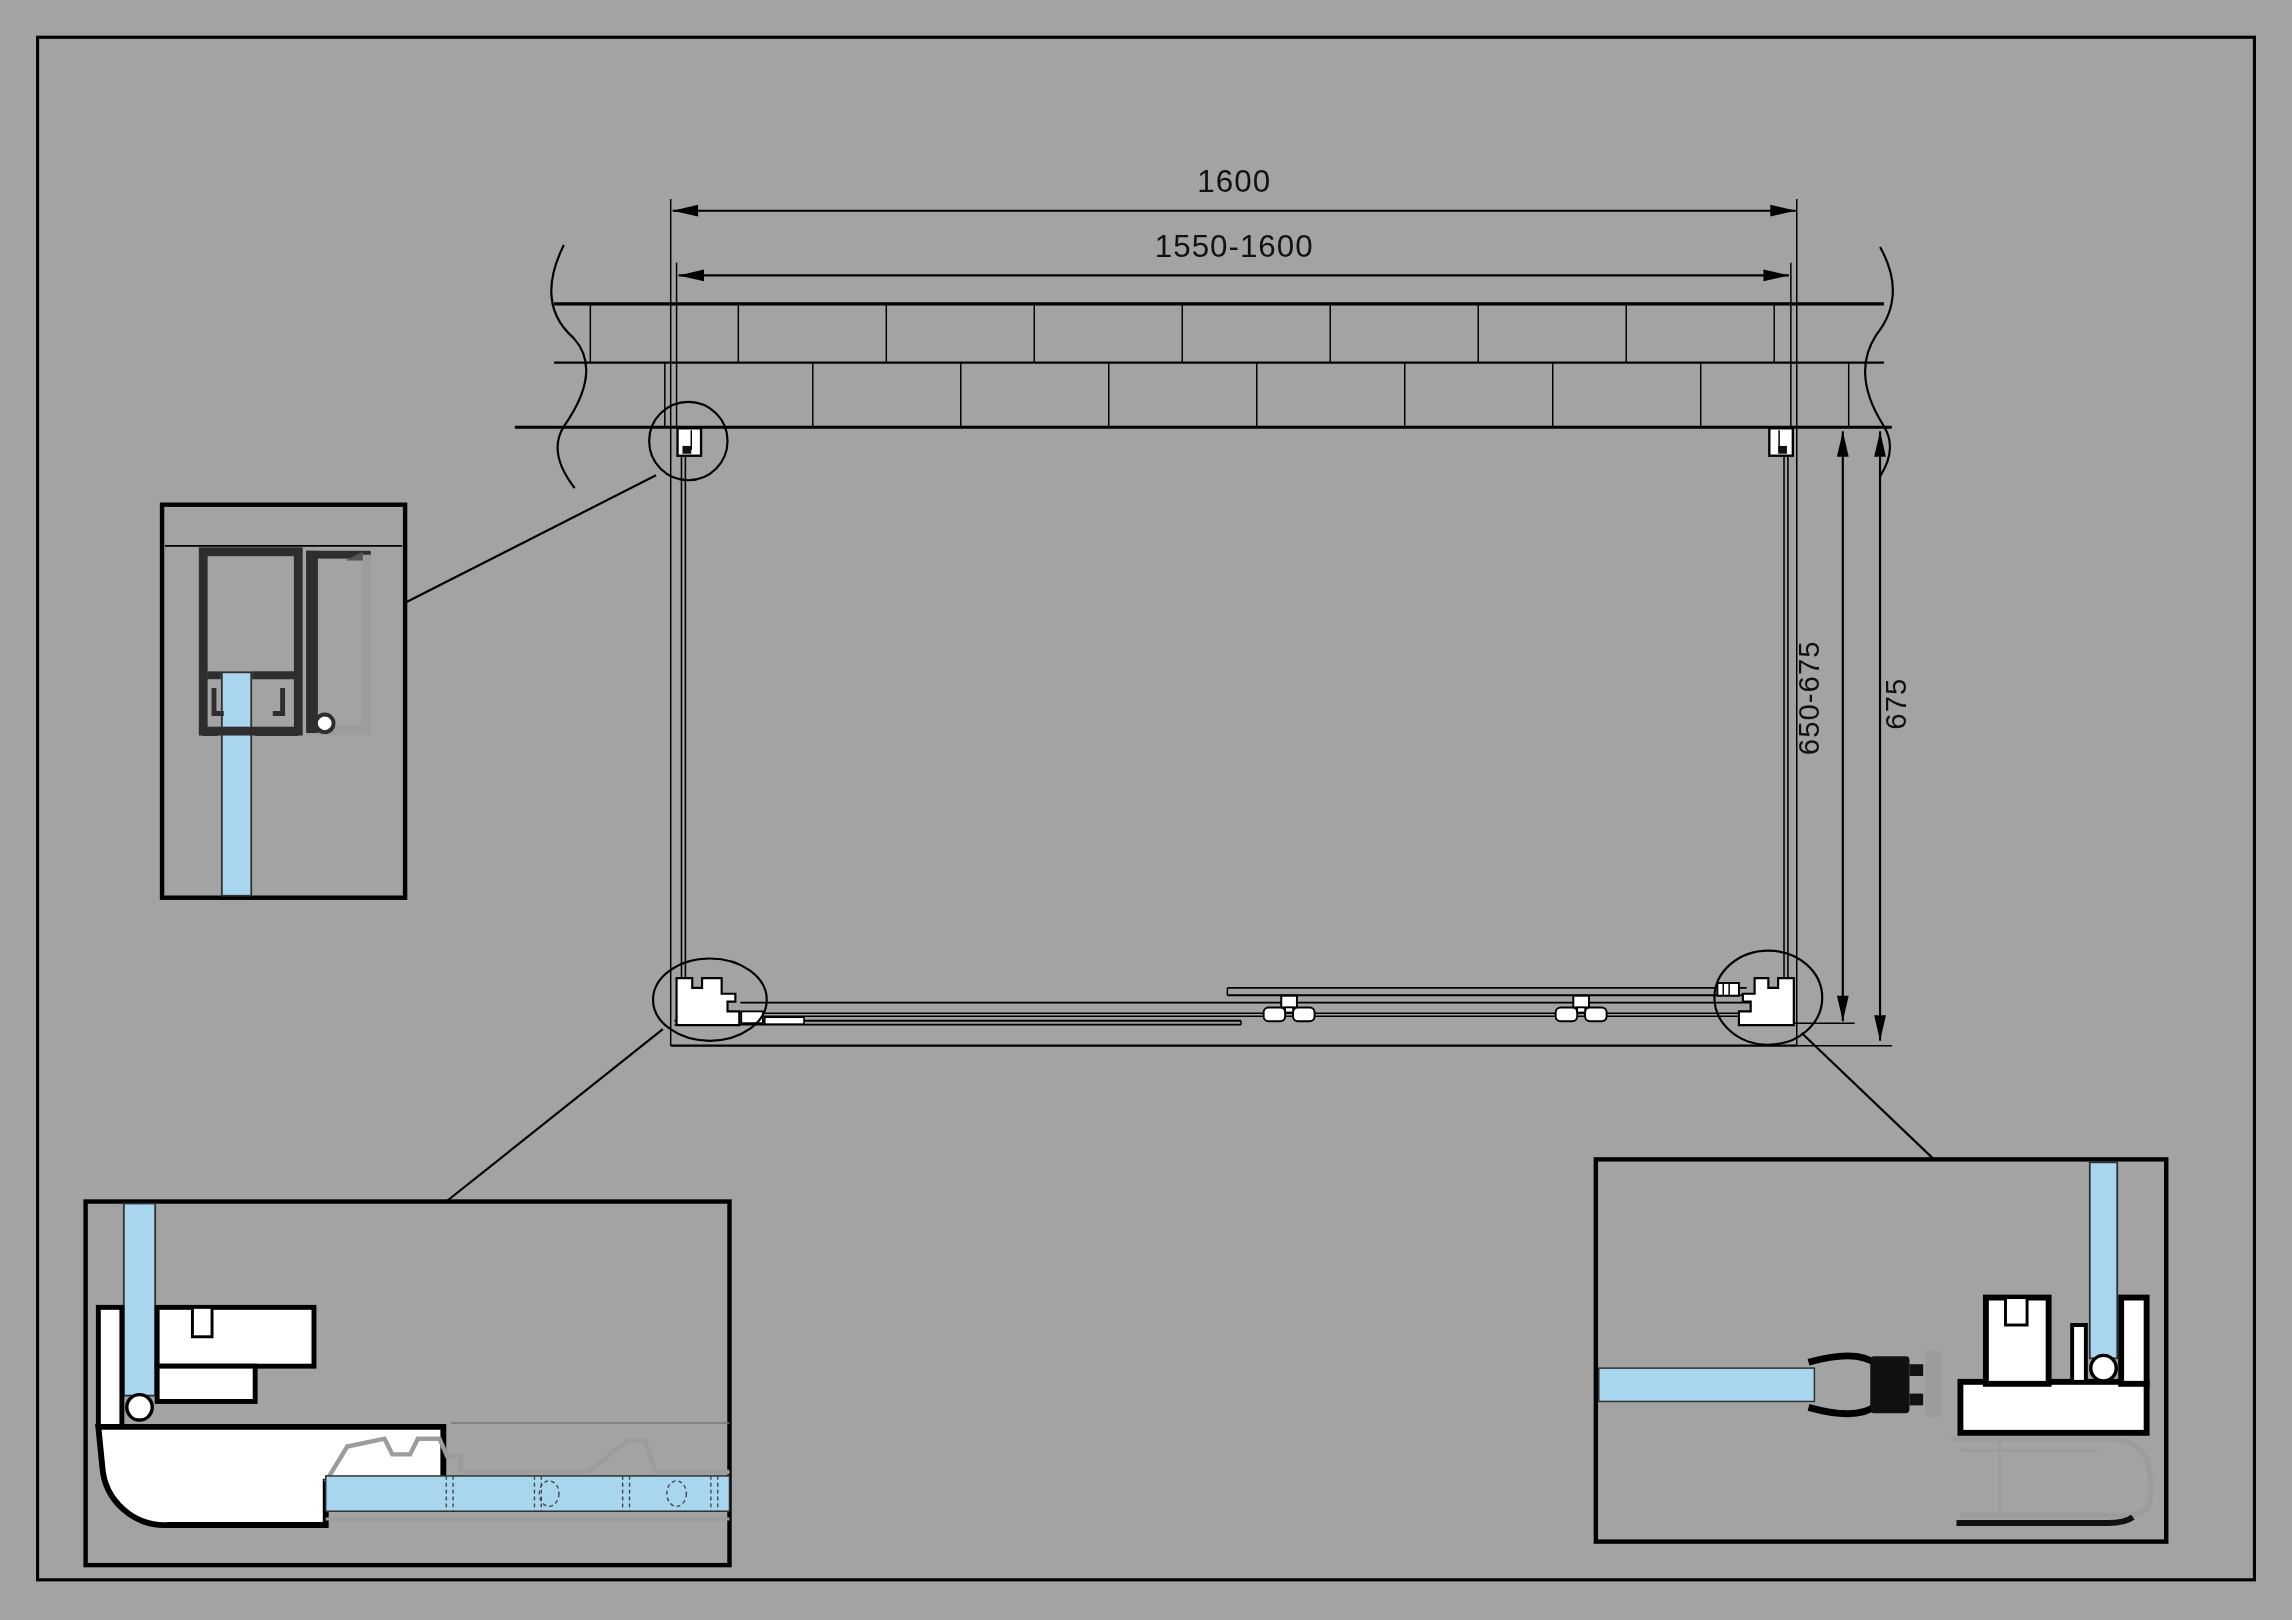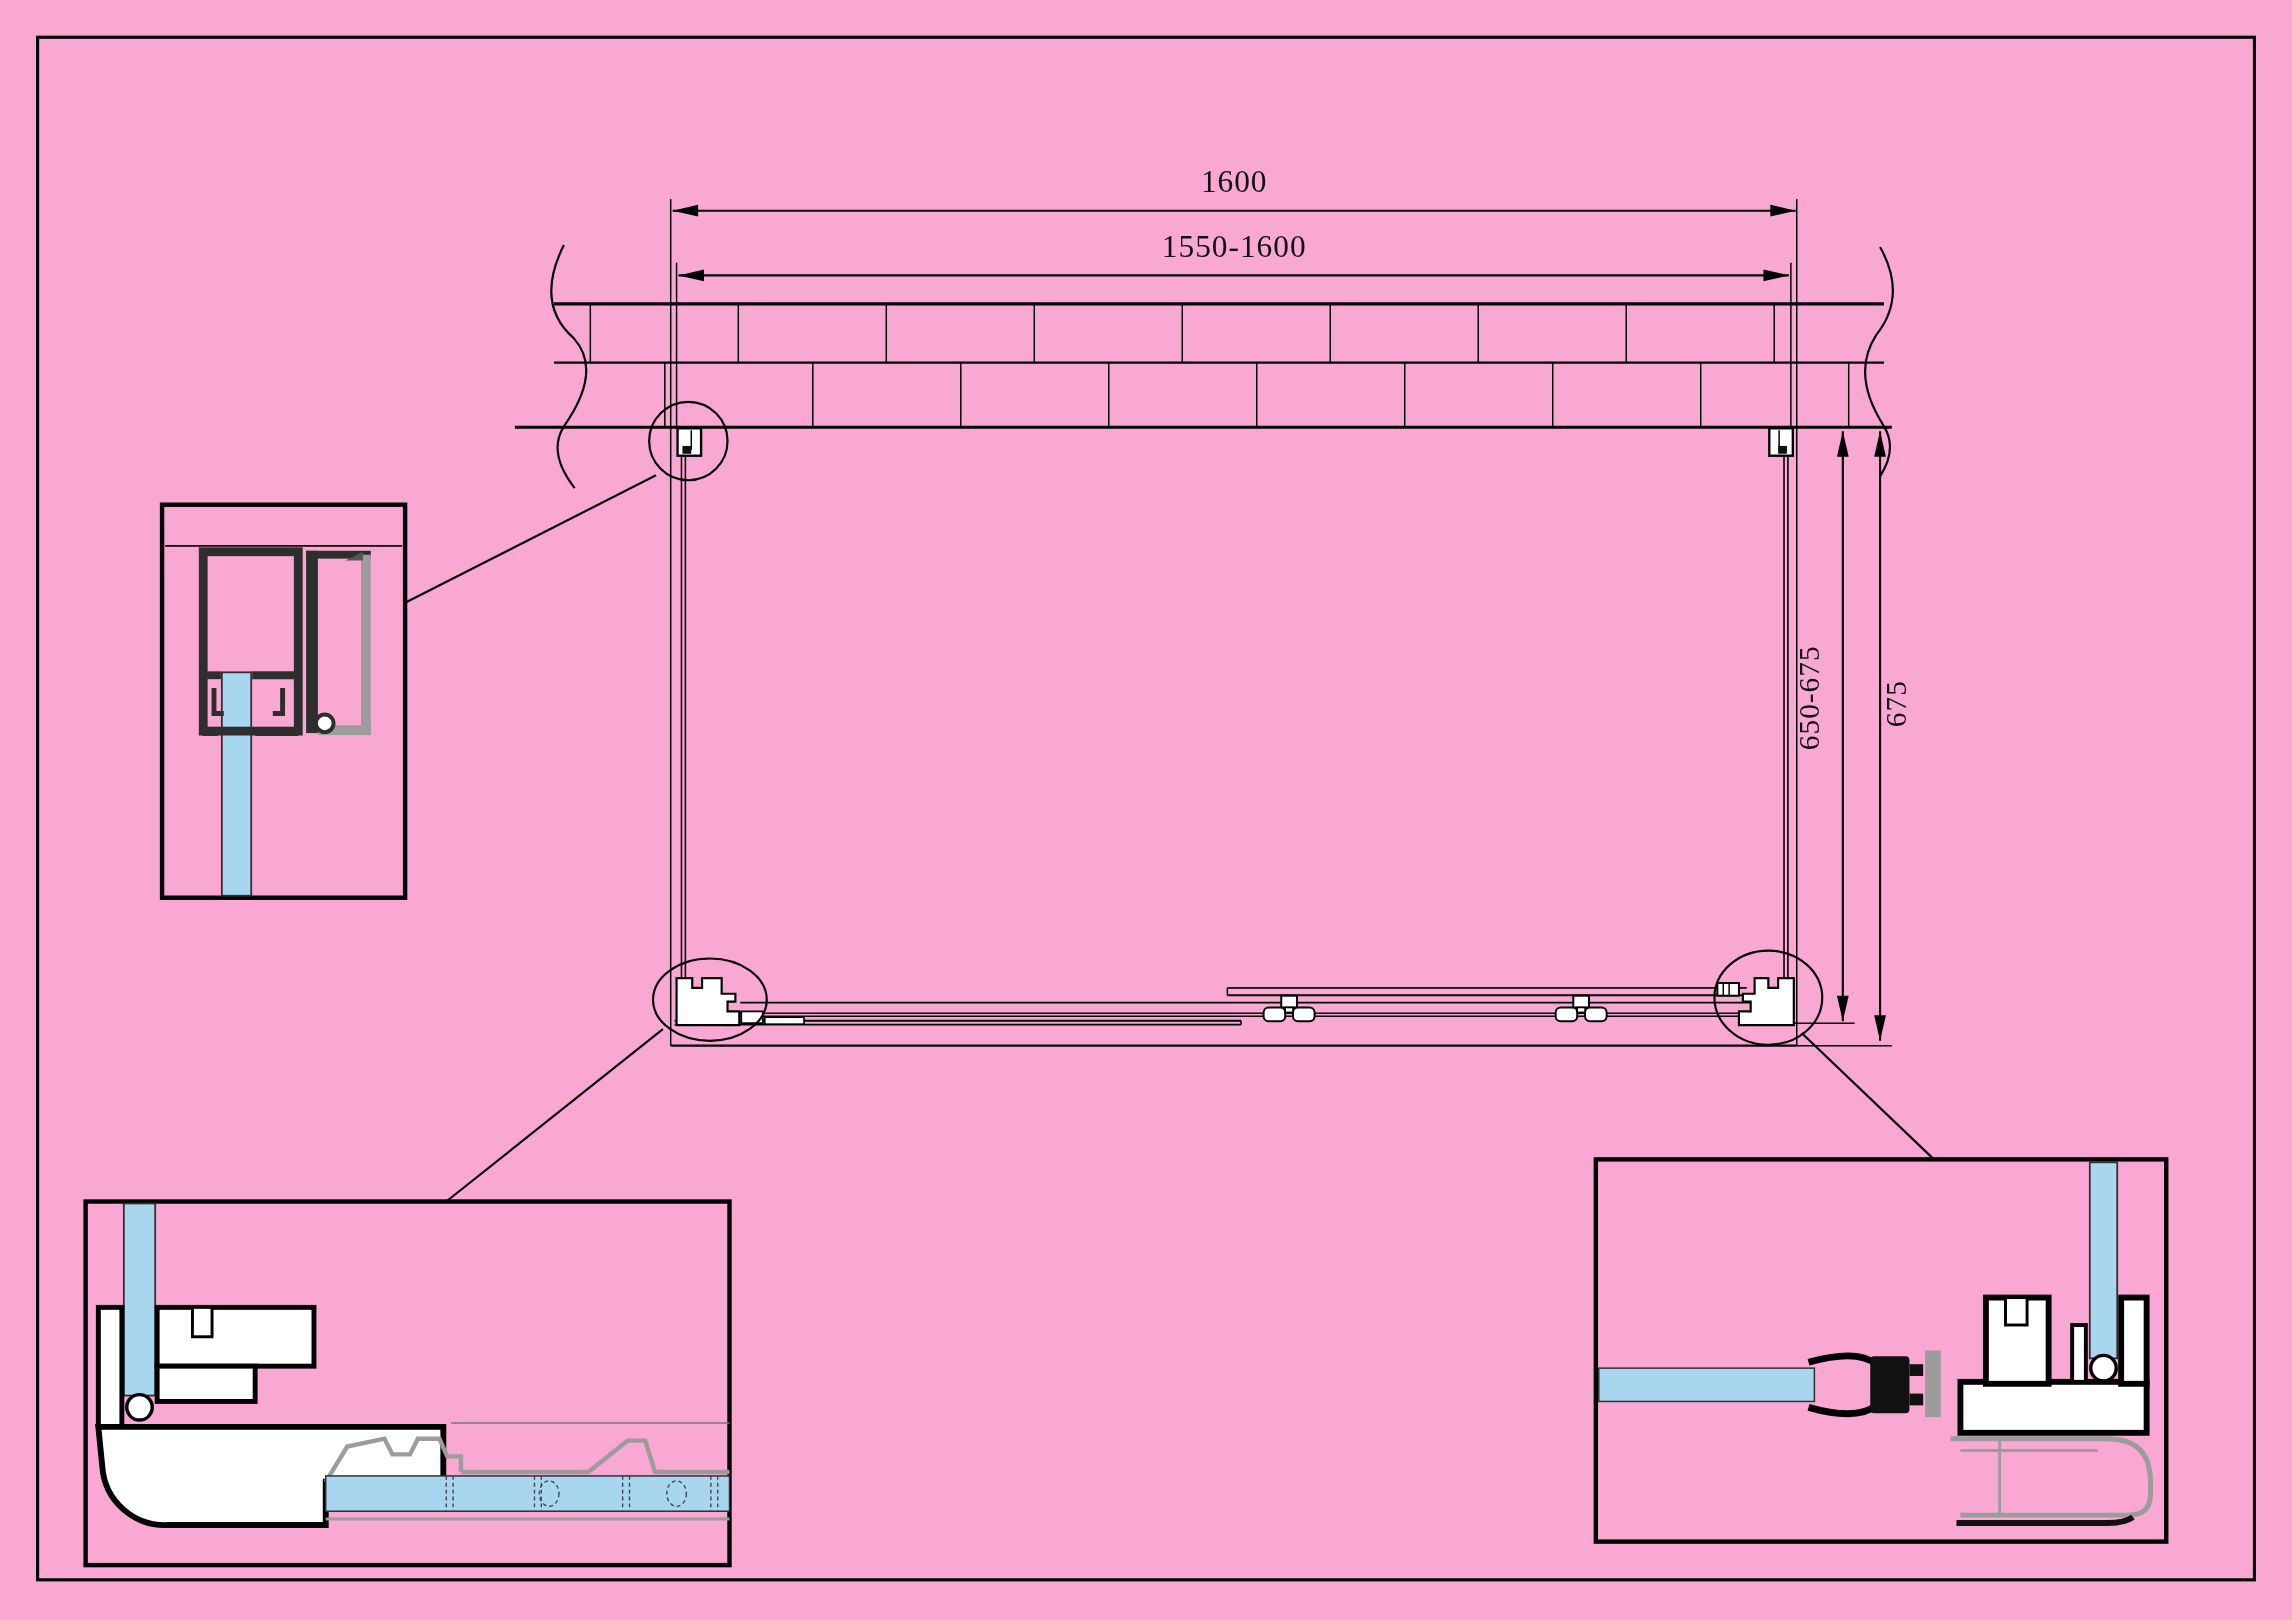--- a/index.html
+++ b/index.html
@@ -1,17 +1,17 @@
 <!DOCTYPE html>
 <html><head>
 <meta charset="utf-8">
 <style>
   html,body{margin:0;padding:0;background:#e8e8e8;}
-  .canvas{position:relative;width:2293px;height:1620px;background:#f9a8d4;overflow:hidden;
-          font-family:Liberation Serif, serif;}
+  .canvas{position:relative;width:2293px;height:1620px;background:#a3a3a3;overflow:hidden;
+          font-family:Liberation Sans, sans-serif;}
   svg{position:absolute;left:0;top:0;}
   .ln{stroke:#000000;fill:none;}
   .thin{stroke-width:1.5;}
   .med{stroke-width:2.2;}
   .thick{stroke-width:3.2;}
   .profile{fill:#ffffff;stroke:#000000;}
   .darkp{stroke:#2e2e2e;}
   .grayp{stroke:#9c9c9c;}
   .dimtext{font-size:32px;fill:#111111;letter-spacing:1px;}
   .dimtext-side{font-size:30px;fill:#111111;letter-spacing:1px;}

